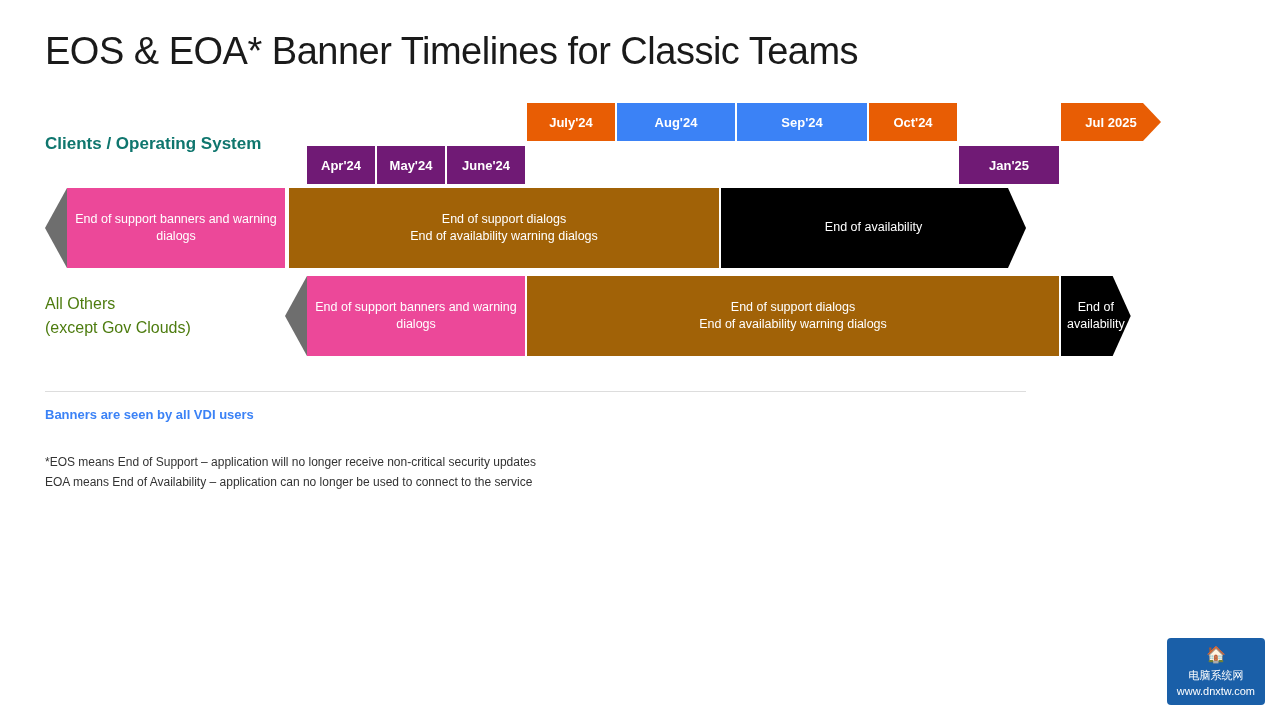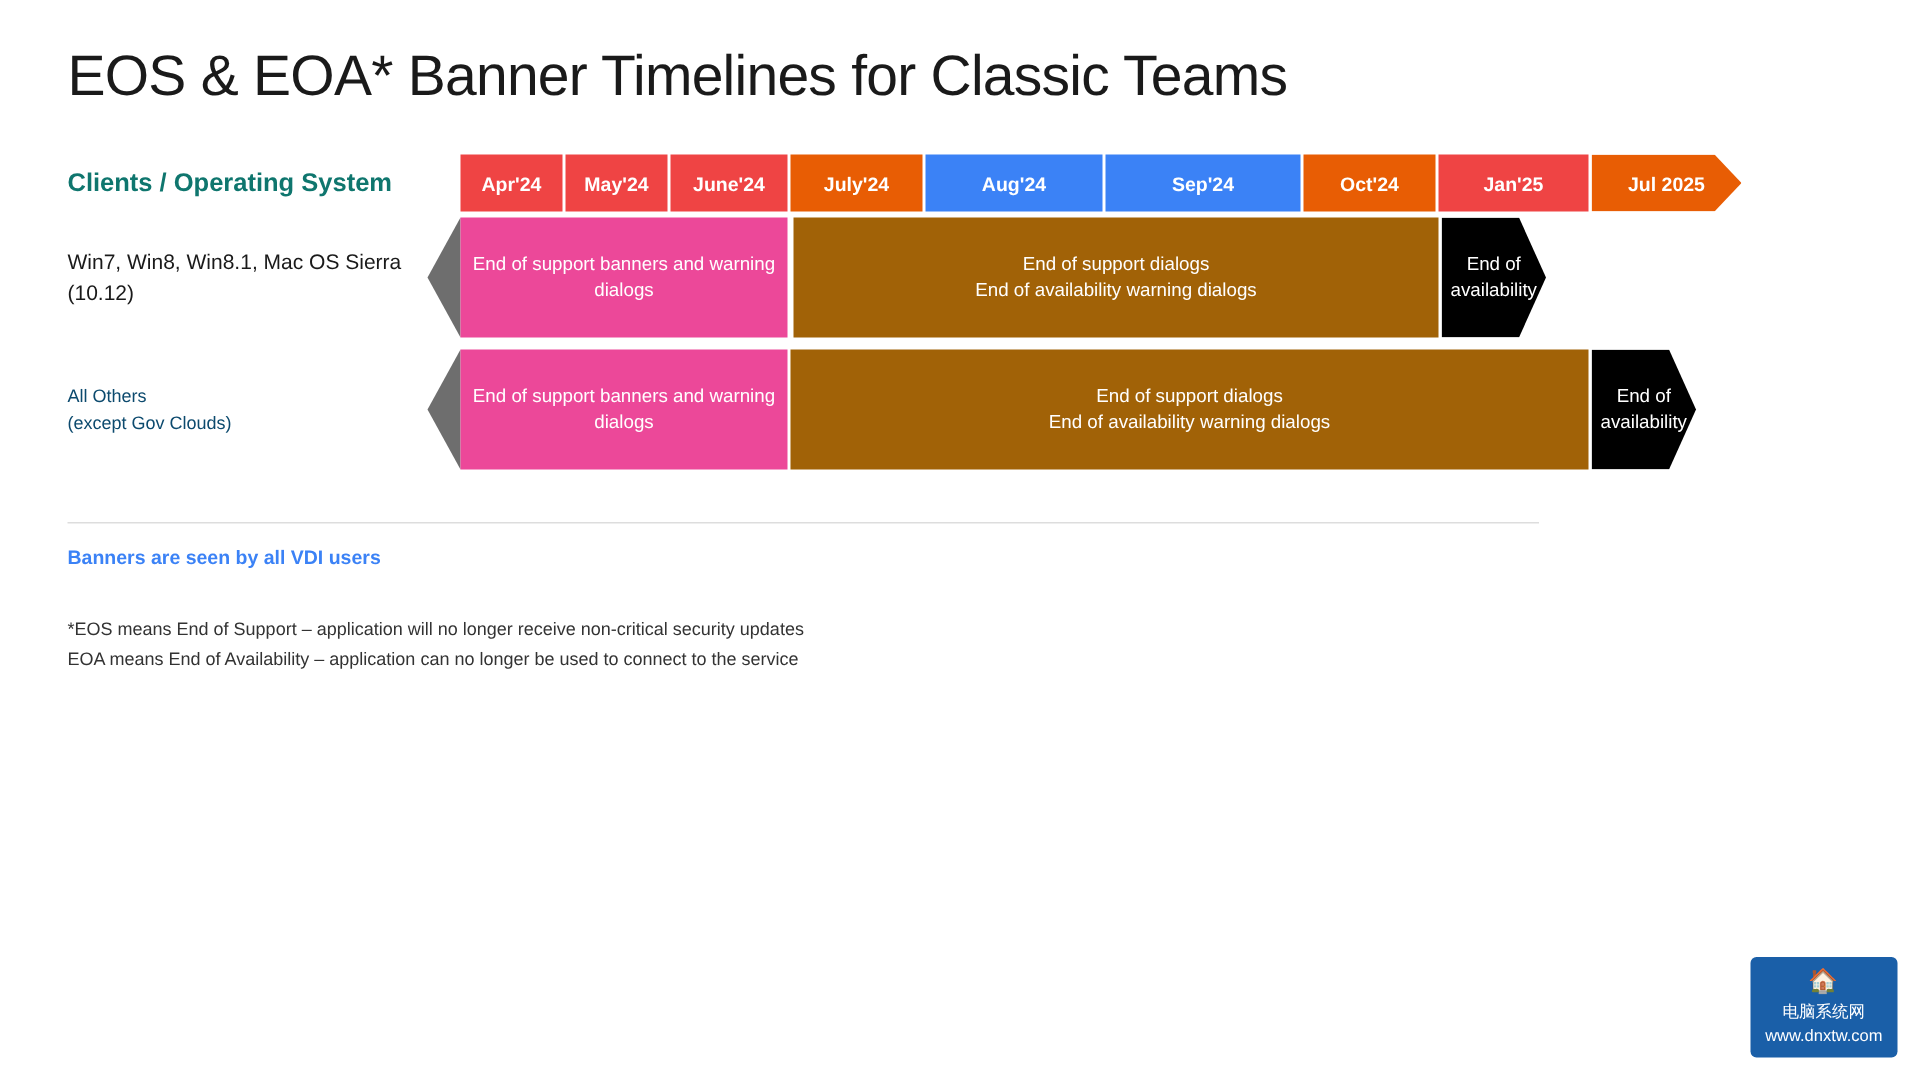--- a/index.html
+++ b/index.html
@@ -38,21 +38,21 @@
       display: flex;
       align-items: center;
       justify-content: center;
       font-size: 13px;
       font-weight: 600;
       color: white;
       text-align: center;
       height: 38px;
     }
 
-    .hc-gray { background: #ef4444; }
+    .hc-gray { background: #701a75; margin-top: 43px; }
     .hc-orange { background: #e85d04; }
     .hc-dark { background: #3b82f6; }
 
     
     .seg {
       display: flex;
       align-items: center;
       justify-content: center;
       text-align: center;
       font-size: 12.5px;
@@ -103,42 +103,41 @@
         <div class="header-cell hc-gray" style="width:100px; margin-left:2px;">
             <span>Jan'25</span>
           </div>
         <div class="header-cell hc-orange" style="width:100px; margin-left:2px; clip-path: polygon(0 0, calc(100% - 18px) 0, 100% 50%, calc(100% - 18px) 100%, 0 100%);">
             <span>Jul 2025</span>
           </div>
       </div>
     </div>
 
     <div style="display:flex; align-items:center; height:80px; margin-bottom:8px;">
-      <div style="width:240px; flex-shrink:0; font-size:14px; color:#1a1a1a; line-height:1.5;">Win7, Win8, Win8.1, Mac OS  Sierra (10.12)</div>
 
       <div style="width:0; height:0; border-top:40px solid transparent; border-bottom:40px solid transparent; border-right:22px solid #6e6e6e; flex-shrink:0;"></div>
 
       <div class="seg seg-blue" style="width:218px; height:80px; flex-shrink:0;">
         <span>End of support banners and warning dialogs</span>
       </div>
 
       <div style="width:2px; background:#fff; flex-shrink:0;"></div>
 
       <div class="seg seg-purple" style="width:430px; height:80px; flex-shrink:0; margin-left:2px;">
         <span style="white-space:pre-line;">End of support dialogs
 End of availability warning dialogs</span>
       </div>
       <div style="width:2px; background:#fff; flex-shrink:0;"></div>
       <div class="seg seg-orange" style="flex:1; height:80px; clip-path: polygon(0 0, calc(100% - 18px) 0, 100% 50%, calc(100% - 18px) 100%, 0 100%);">
         <span>End of availability</span>
       </div>
     </div>
 
     <div style="display:flex; align-items:center; height:80px;">
-      <div style="width:240px; flex-shrink:0; font-size:12px; color:#0c4a6e; line-height:1.5; white-space:pre-line;">All Others
+      <div style="width:240px; flex-shrink:0; font-size:16px; color:#4d7c0f; line-height:1.5; white-space:pre-line;">All Others
 (except Gov Clouds)</div>
 
       <div style="width:0; height:0; border-top:40px solid transparent; border-bottom:40px solid transparent; border-right:22px solid #6e6e6e; flex-shrink:0;"></div>
 
       <div class="seg seg-blue" style="width:218px; height:80px; flex-shrink:0;">
         <span>End of support banners and warning dialogs</span>
       </div>
       <div style="width:2px; background:#fff; flex-shrink:0;"></div>
 
       <div class="seg seg-purple" style="width:532px; height:80px; flex-shrink:0;">

